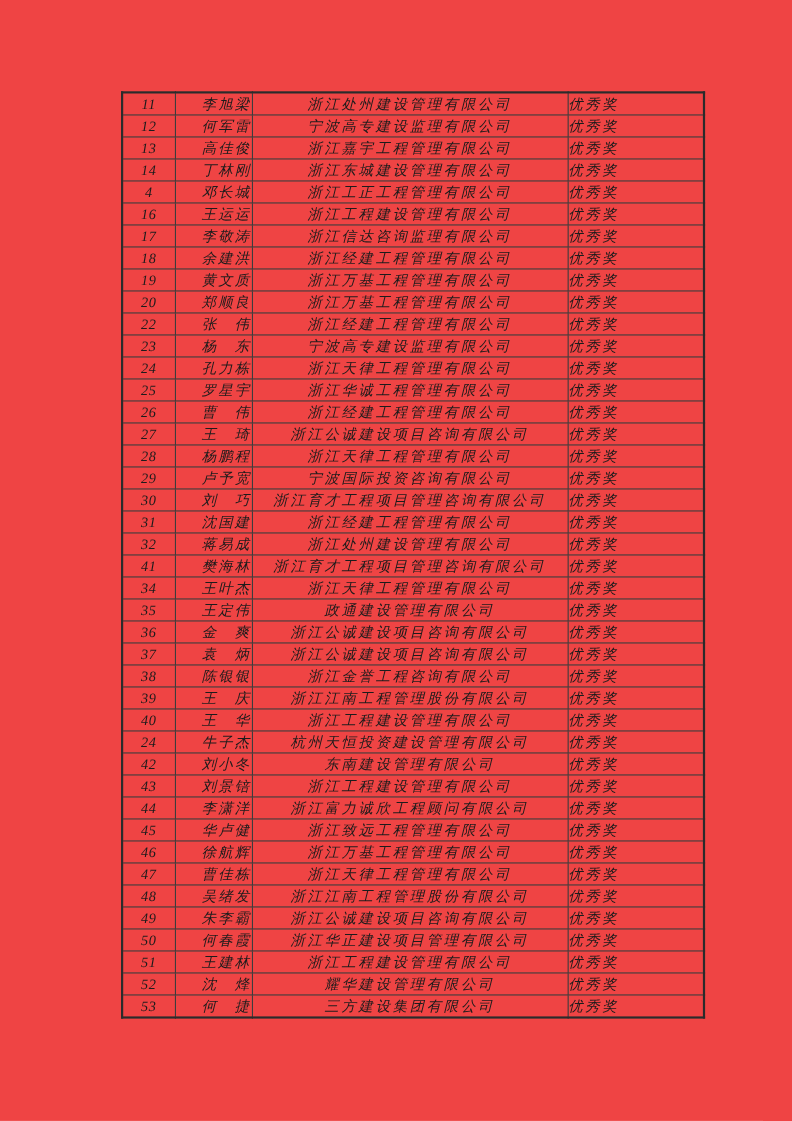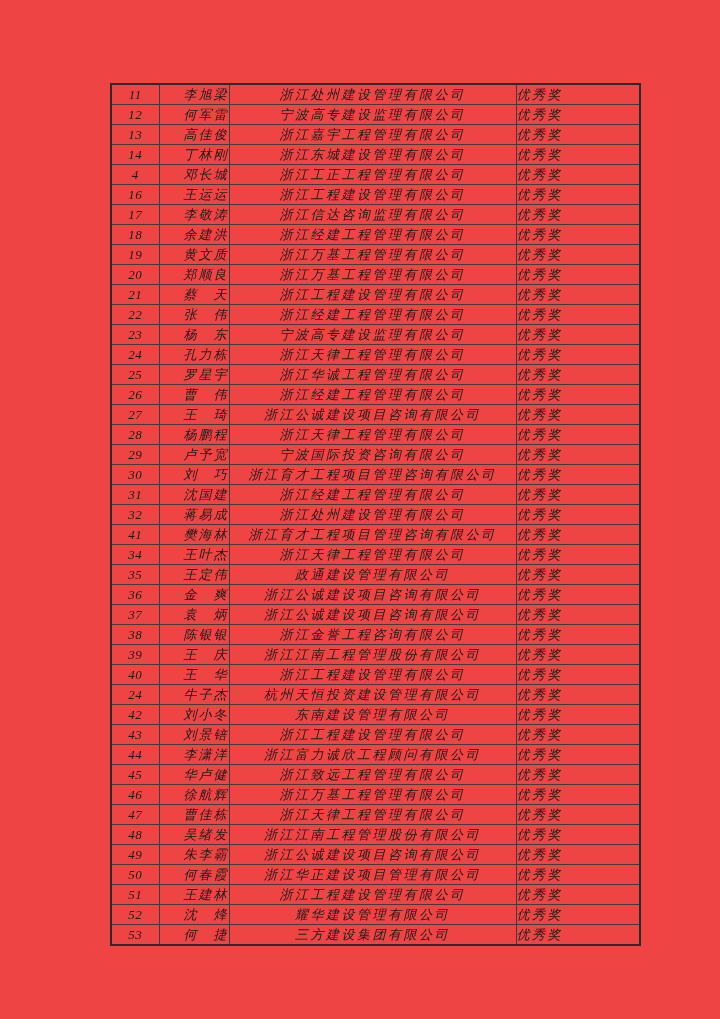--- a/index.html
+++ b/index.html
@@ -124,26 +124,20 @@
           <td class="col-company">浙江万基工程管理有限公司</td>
           <td class="col-award">优秀奖</td>
         </tr>
         <tr>
           <td class="col-no">20</td>
           <td class="col-name">郑顺良</td>
           <td class="col-company">浙江万基工程管理有限公司</td>
           <td class="col-award">优秀奖</td>
         </tr>
         <tr>
-          <td class="col-no">21</td>
-          <td class="col-name">蔡　天</td>
-          <td class="col-company">浙江工程建设管理有限公司</td>
-          <td class="col-award">优秀奖</td>
-        </tr>
-        <tr>
           <td class="col-no">22</td>
           <td class="col-name">张　伟</td>
           <td class="col-company">浙江经建工程管理有限公司</td>
           <td class="col-award">优秀奖</td>
         </tr>
         <tr>
           <td class="col-no">23</td>
           <td class="col-name">杨　东</td>
           <td class="col-company">宁波高专建设监理有限公司</td>
           <td class="col-award">优秀奖</td>

